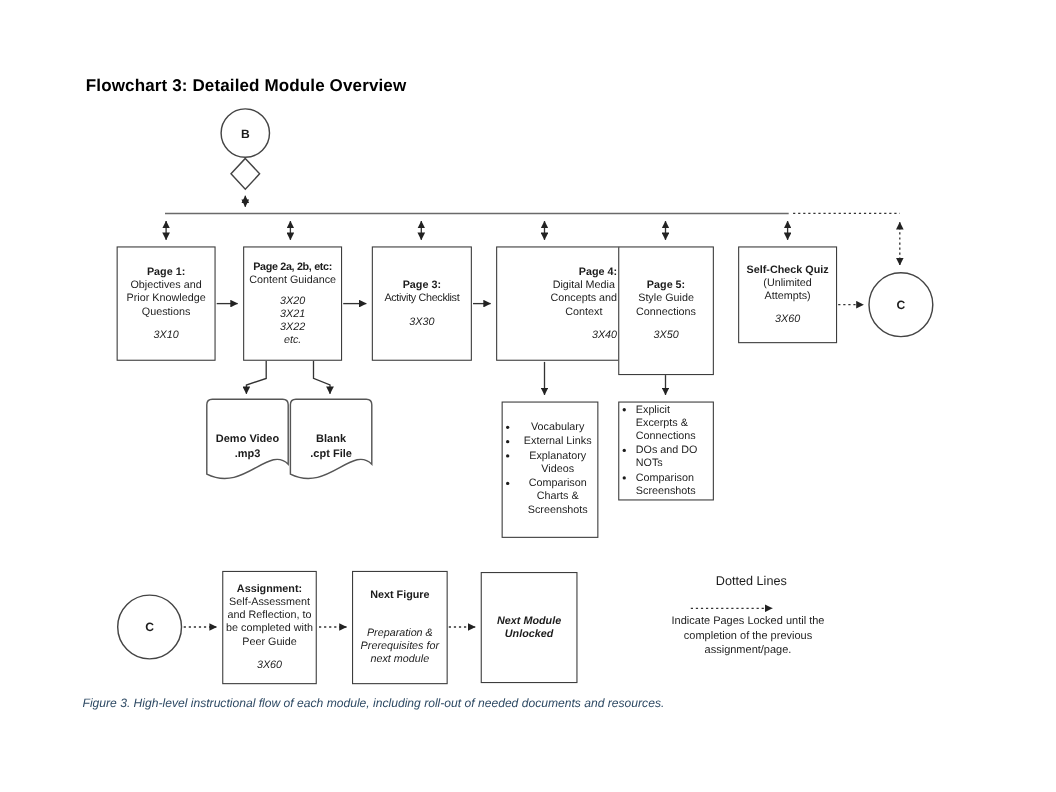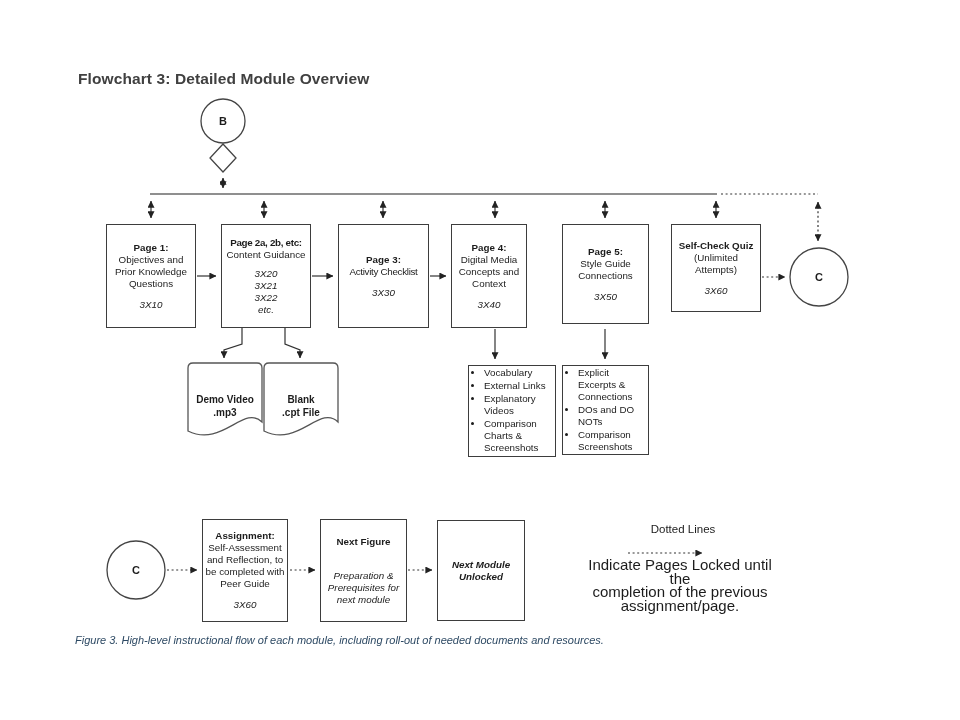--- a/index.html
+++ b/index.html
@@ -3,21 +3,21 @@
 <meta charset="utf-8">
 <style>
   html,body{margin:0;padding:0;background:#e8e8e8;}
   .canvas{
     position:relative;width:960px;height:720px;background:#ffffff;
     font-family:"Liberation Sans",sans-serif;color:#1c1c1c;overflow:hidden;
   }
   svg.wires{position:absolute;left:0;top:0;width:960px;height:720px;}
   .page-title{
     position:absolute;left:78px;top:70px;font-size:15.5px;font-weight:bold;
-    color:#404040;letter-spacing:.1px;
+    color:#000000;letter-spacing:.1px;
   }
   .node{
     position:absolute;box-sizing:border-box;background:#fff;border:1.3px solid #3d3d3d;
     display:flex;flex-direction:column;align-items:center;justify-content:center;
     text-align:center;font-size:9.8px;line-height:12px;padding:2px 1px;
   }
   .node .heading{font-weight:bold;}
   .node .body{white-space:pre-line;}
   .node .code{white-space:pre-line;font-style:italic;margin-top:9px;}
   .tight{letter-spacing:-0.3px;}
@@ -26,21 +26,21 @@
   .list-node{align-items:stretch;justify-content:center;text-align:left;}
   .list-node ul{margin:0;padding-left:14px;}
   .list-node li{margin:0 0 1px 0;}
   .doc-label{
     position:absolute;width:74px;text-align:center;font-weight:bold;font-size:10px;
     line-height:13px;white-space:pre-line;
   }
   .legend-title{position:absolute;left:603px;top:523px;width:160px;text-align:center;font-size:11.5px;}
   .legend-body{
     position:absolute;left:586px;top:558px;width:188px;text-align:center;
-    font-size:15px;line-height:13.5px;white-space:pre-line;
+    font-size:10px;line-height:13.5px;white-space:pre-line;
   }
   .fig-caption{
     position:absolute;left:75px;top:634px;width:700px;font-size:11px;
     font-style:italic;color:#2e4a64;
   }
   svg text{font-family:"Liberation Sans",sans-serif;font-size:11px;font-weight:bold;fill:#1c1c1c;}
 </style>
 </head>
 <body>
 
@@ -122,48 +122,48 @@
 3X22
 etc.</div>
   </div>
 
   <div class="node" style="left:338px;top:224px;width:91px;height:104px;">
     <div class="heading">Page 3:</div>
     <div class="body tight">Activity Checklist</div>
     <div class="code">3X30</div>
   </div>
 
-  <div class="node" style="left:451px;top:224px;width:76px;height:104px;">
+  <div class="node" style="left:451px;top:224px;width:112px;height:104px;align-items:flex-end;">
     <div class="heading">Page 4:</div>
     <div class="body">Digital Media
 Concepts and
 Context</div>
     <div class="code">3X40</div>
   </div>
 
-  <div class="node" style="left:562px;top:224px;width:87px;height:100px;">
+  <div class="node" style="left:562px;top:224px;width:87px;height:117px;">
     <div class="heading">Page 5:</div>
     <div class="body">Style Guide
 Connections</div>
     <div class="code">3X50</div>
   </div>
 
   <div class="node" style="left:671px;top:224px;width:90px;height:88px;">
     <div class="heading">Self-Check Quiz</div>
     <div class="body">(Unlimited
 Attempts)</div>
     <div class="code">3X60</div>
   </div>
 
   <div class="doc-label" style="left:188px;top:393px;">Demo Video
 .mp3</div>
   <div class="doc-label" style="left:264px;top:393px;">Blank
 .cpt File</div>
 
-  <div class="node list-node" style="left:468px;top:365px;width:88px;height:92px;">
+  <div class="node list-node" style="left:456px;top:365px;width:88px;height:124px;text-align:center;">
     <ul>
       <li>Vocabulary</li>
       <li>External Links</li>
       <li>Explanatory Videos</li>
       <li>Comparison Charts &amp; Screenshots</li>
     </ul>
   </div>
 
   <div class="node list-node" style="left:562px;top:365px;width:87px;height:90px;">
     <ul>

